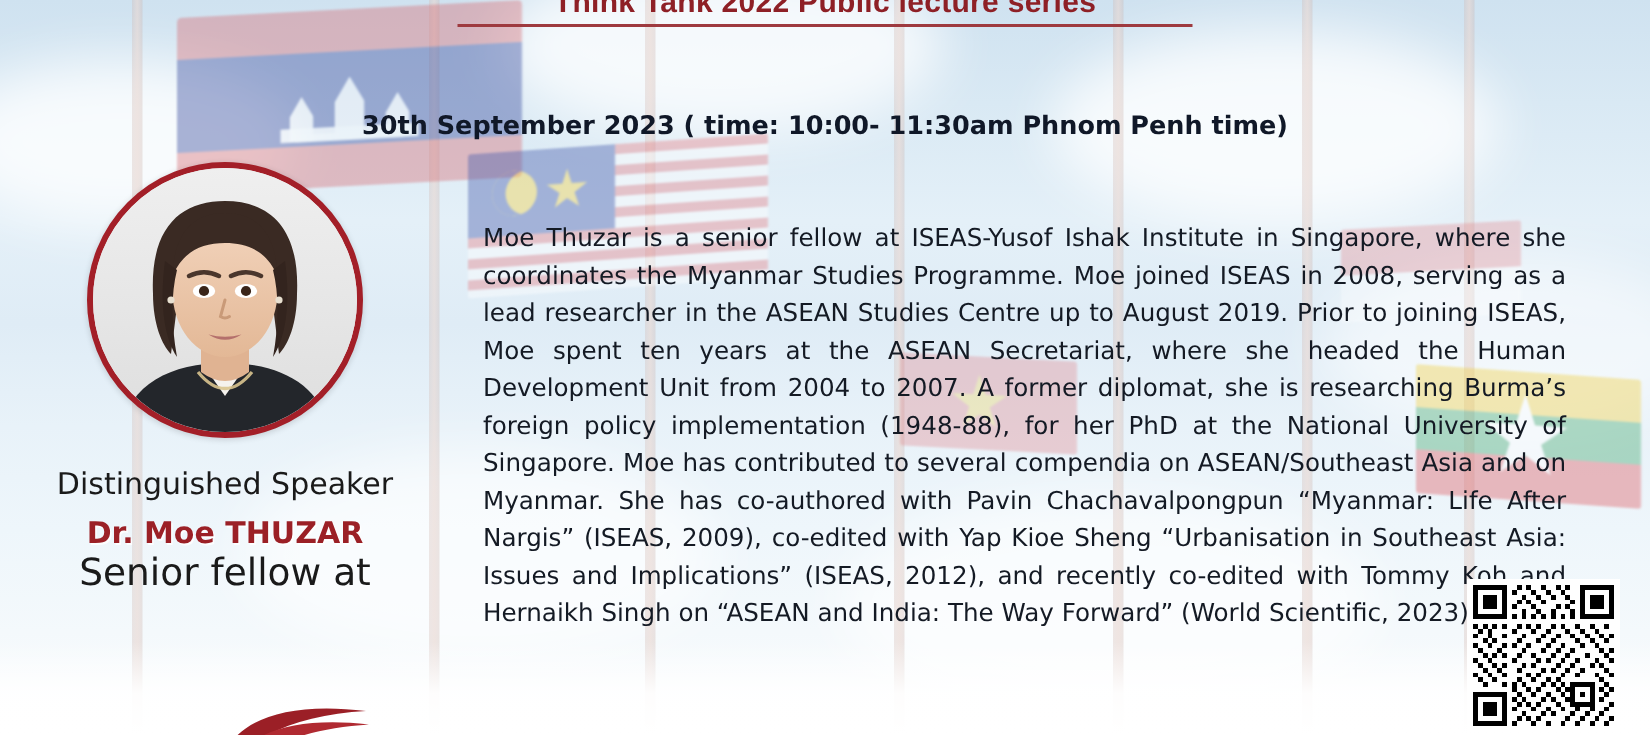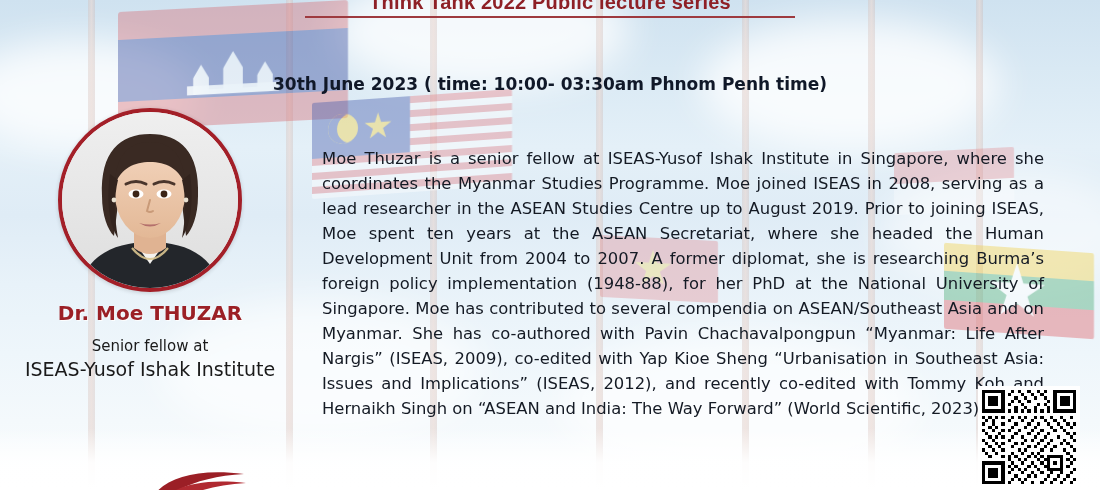--- a/index.html
+++ b/index.html
@@ -258,23 +258,22 @@
   .speaker-name {
     margin-top: 9px;
     font-family: "DejaVu Sans", sans-serif;
     font-weight: bold;
     font-size: 20px;
     color: #9b2026;
     text-shadow: 1px 1px 0 rgba(255,255,255,0.85);
     white-space: nowrap;
   }
   .speaker-aff1 {
-    margin-top: 12px;
     font-family: "DejaVu Sans", sans-serif;
-    font-size: 15px;
+    font-size: 25px;
     color: #1a1a1a;
     white-space: nowrap;
   }
   .speaker-aff2 {
     margin-top: 3px;
     font-family: "DejaVu Sans", sans-serif;
     font-size: 19px;
     color: #1a1a1a;
     white-space: nowrap;
   }
@@ -361,21 +360,21 @@
     </div>
 
     <div class="bottom-haze"></div>
   </div>
 
   <div class="content">
 
     <div class="series-banner">Think Tank 2022 Public lecture series</div>
 
 
-    <div class="date-line">30th June 2023 ( time: 10:00- 03:30am Phnom Penh time)</div>
+    <div class="date-line">30th September 2023 ( time: 10:00- 11:30am Phnom Penh time)</div>
 
     <div class="left-col">
 
       <div class="portrait-wrap">
         <svg viewBox="0 0 176 176" xmlns="http://www.w3.org/2000/svg">
           <defs>
             <linearGradient id="bgG" x1="0" y1="0" x2="0" y2="1">
               <stop offset="0%" stop-color="#efefef"></stop>
               <stop offset="100%" stop-color="#dedede"></stop>
             </linearGradient>
@@ -412,26 +411,26 @@
 
           <path d="M88 88 L85 99 Q88 101 91 99" stroke="#c99a78" stroke-width="2" fill="none" stroke-linecap="round"></path>
 
           <path d="M77 111 Q88 118 99 111 Q88 114 77 111 Z" fill="#b4706c"></path>
 
           <circle cx="52" cy="88" r="2.4" fill="#e8e0d0"></circle>
           <circle cx="124" cy="88" r="2.4" fill="#e8e0d0"></circle>
         </svg>
       </div>
 
+      <div class="speaker-role">Distinguished Speaker</div>
 
       <div class="speaker-name">Dr. Moe THUZAR</div>
 
       <div class="speaker-aff1">Senior fellow at</div>
 
-      <div class="speaker-aff2">ISEAS-Yusof Ishak Institute</div>
     </div>
 
     <div class="bio">Moe Thuzar is a senior fellow at ISEAS-Yusof Ishak Institute in Singapore, where she coordinates the Myanmar Studies Programme. Moe joined ISEAS in 2008, serving as a lead researcher in the ASEAN Studies Centre up to August 2019. Prior to joining ISEAS, Moe spent ten years at the ASEAN Secretariat, where she headed the Human Development Unit from 2004 to 2007. A former diplomat, she is researching Burma’s foreign policy implementation (1948-88), for her PhD at the National University of Singapore. Moe has contributed to several compendia on ASEAN/Southeast Asia and on Myanmar. She has co-authored with Pavin Chachavalpongpun  “Myanmar: Life After Nargis” (ISEAS, 2009), co-edited with Yap Kioe Sheng “Urbanisation in Southeast Asia: Issues and Implications” (ISEAS, 2012), and recently co-edited with Tommy Koh and Hernaikh Singh on “ASEAN and India: The Way Forward” (World Scientific, 2023).</div>
 
     <div class="qr-box">
       <svg viewBox="0 0 29 29" shape-rendering="crispEdges" xmlns="http://www.w3.org/2000/svg">
         <rect width="29" height="29" fill="#ffffff"></rect>
         <g fill="#000000">
 
           <rect x="0" y="0" width="7" height="1"></rect>

